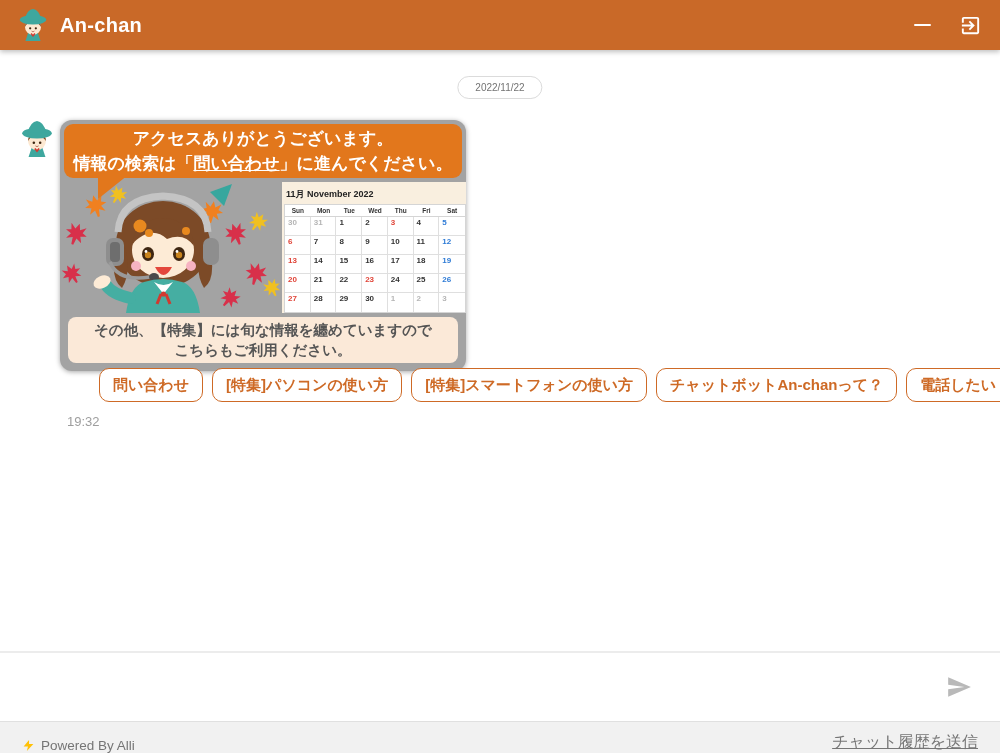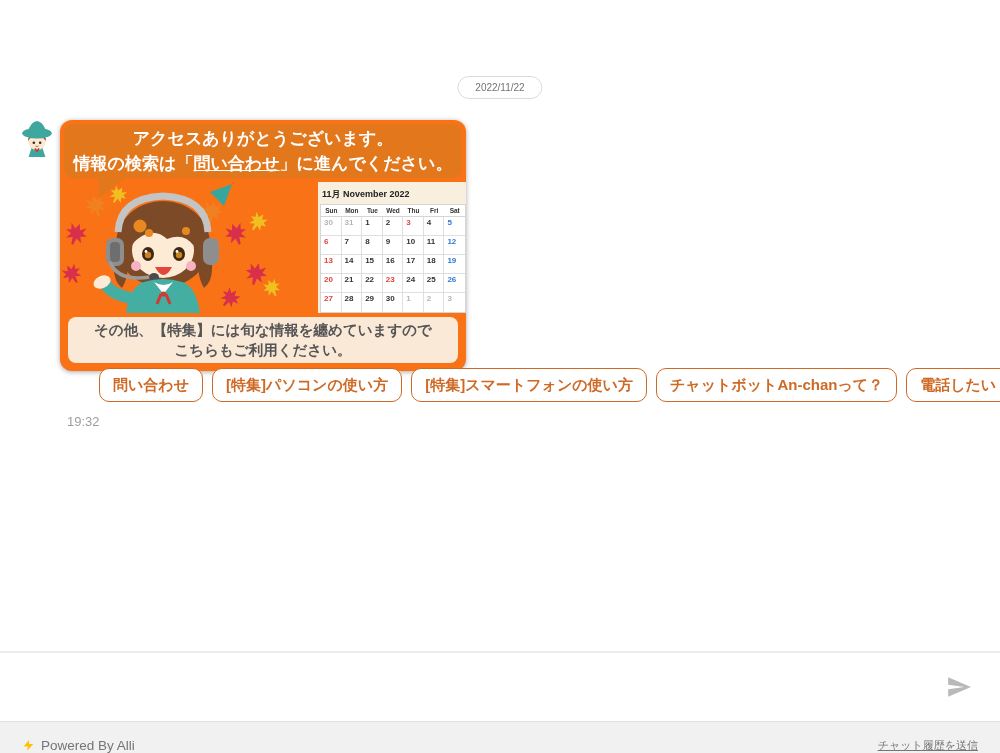--- a/index.html
+++ b/index.html
@@ -15,32 +15,32 @@
   .icon-btn{background:none;border:none;padding:2px;cursor:pointer;display:flex;align-items:center;}
   .min-bar{display:block;width:17px;height:2.5px;background:#fff;border-radius:1px;}
 
   
   .date-chip{position:absolute;top:76px;left:50%;transform:translateX(-50%);
              border:1px solid #DBDBDB;border-radius:16px;padding:5px 17px;font-size:10px;
              color:#737373;background:#fff;}
   .msg{position:absolute;top:120px;left:18px;display:flex;align-items:flex-start;}
   .msg-avatar{width:38px;height:38px;margin-right:4px;flex:0 0 auto;}
 
-  .card{width:406px;background:#f97316;border-radius:12px;overflow:hidden;position:relative;
+  .card{width:406px;background:#a3a3a3;border-radius:12px;overflow:hidden;position:relative;
         box-shadow:0 1px 5px rgba(0,0,0,.35);}
   .banner{margin:4px;background:var(--banner-bg);border-radius:9px;color:#fff;text-align:center;
           font-weight:bold;font-size:17px;line-height:25px;padding:2px 0;position:relative;z-index:2;}
   .banner .link{text-decoration:underline;}
   .tail{position:absolute;left:38px;top:55px;width:0;height:0;z-index:1;
         border-top:24px solid var(--banner-bg);border-right:30px solid transparent;}
   .card-body{display:flex;height:131px;}
   .illust{flex:1;position:relative;overflow:hidden;}
   .illust svg{position:absolute;left:0;top:0;}
 
-  .cal{width:148px;background:#F9EFDF;padding:4px 0 0 2px;box-sizing:border-box;}
+  .cal{width:184px;background:#F9EFDF;padding:4px 0 0 2px;box-sizing:border-box;}
   .cal-title{font-size:9px;font-weight:bold;color:#222;margin:2px 0 3px 2px;}
   .cal-table{background:#fff;border:1px solid #D5D5D5;}
   .cal-wd-row{display:grid;grid-template-columns:repeat(7,1fr);border-bottom:1px solid #D5D5D5;}
   .cal-wd{font-size:6.5px;font-weight:bold;color:#333;text-align:center;padding:2px 0;}
   .cal-grid{display:grid;grid-template-columns:repeat(7,1fr);}
   .cal-cell{height:19px;border-right:1px solid #DFDFDF;border-bottom:1px solid #DFDFDF;
             font-size:8px;font-weight:bold;color:#333;padding:1px 0 0 3px;box-sizing:border-box;}
   .cal-cell:nth-child(7n){border-right:none;}
   .cal-cell:nth-last-child(-n+7){border-bottom:none;}
   .c-red{color:var(--cal-red);} .c-blue{color:var(--cal-blue);} .c-out{color:#B5B5B5;}
@@ -59,21 +59,21 @@
             background:#fff;display:flex;align-items:center;padding:0 16px;box-sizing:border-box;}
   .composer textarea{flex:1;border:none;outline:none;resize:none;font-size:15px;height:42px;
                      font-family:inherit;padding-top:14px;}
   .send-btn{background:none;border:none;cursor:pointer;padding:4px;margin-right:8px;display:flex;}
 
   
   .footer{position:absolute;bottom:0;left:0;right:0;height:32px;background:#F1F1F1;
           border-top:1px solid #E0E0E0;display:flex;align-items:flex-end;justify-content:space-between;
           padding:0 22px;box-sizing:border-box;font-size:13.5px;color:#757575;}
   .powered{display:flex;align-items:center;gap:6px;}
-  .history-link{color:#757575;text-decoration:underline;cursor:pointer;font-size:11px;}
+  .history-link{color:#757575;text-decoration:underline;cursor:pointer;font-size:16px;}
   .hidden-defs{position:absolute;width:0;height:0;overflow:hidden;}
 </style>
 </head>
 <body>
 
 <svg class="hidden-defs" aria-hidden="true">
   <defs>
     <g id="mascot-mini">
       <path d="M10,35 L13,26 Q18,23 23,26 L26,35 Z" fill="#3EA79E"></path>
       <circle cx="18" cy="20" r="8.5" fill="#FDE9D2"></circle>
@@ -84,20 +84,36 @@
       <ellipse cx="18" cy="12.5" rx="14" ry="5" fill="#3EA79E"></ellipse>
       <path d="M9,12 Q12,1.5 18,1 Q24,1.5 27,12 Z" fill="#3EA79E"></path>
       <path d="M16,27 L18,29.5 L20,27" stroke="#D23A30" stroke-width="1.6" fill="none"></path>
     </g>
     <path id="leaf" d="M0,-11 L2.5,-5 L8,-9 L6,-3 L11,-1 L5,1 L8,7 L2,4 L1,11 L-1,11 L-2,4 L-8,7 L-5,1 L-11,-1 L-6,-3 L-8,-9 L-2.5,-5 Z"></path>
   </defs>
 </svg>
 
 <div class="page">
 
+  <div class="header">
+    <svg width="34" height="34" viewBox="0 0 36 36">
+        <use href="#mascot-mini"></use>
+      </svg>
+    <div class="header-title">An-chan</div>
+    <div class="header-right">
+      <button class="icon-btn" title="">
+        <span class="min-bar"></span>
+      </button>
+      <button class="icon-btn" title="">
+        <svg width="23" height="23" viewBox="0 0 24 24">
+          <path fill="#fff" d="M10.09 15.59L11.5 17l5-5-5-5-1.41 1.41L12.67 11H3v2h9.67l-2.58 2.59zM19 3H5c-1.11 0-2 .9-2 2v4h2V5h14v14H5v-4H3v4c0 1.1.89 2 2 2h14c1.1 0 2-.9 2-2V5c0-1.1-.9-2-2-2z"></path>
+        </svg>
+      </button>
+    </div>
+  </div>
 
   <div class="date-chip">2022/11/22</div>
 
   <div class="msg">
     <svg class="msg-avatar" viewBox="0 0 36 36">
         <use href="#mascot-mini"></use>
       </svg>
 
     <div class="card">
       <div class="banner">

